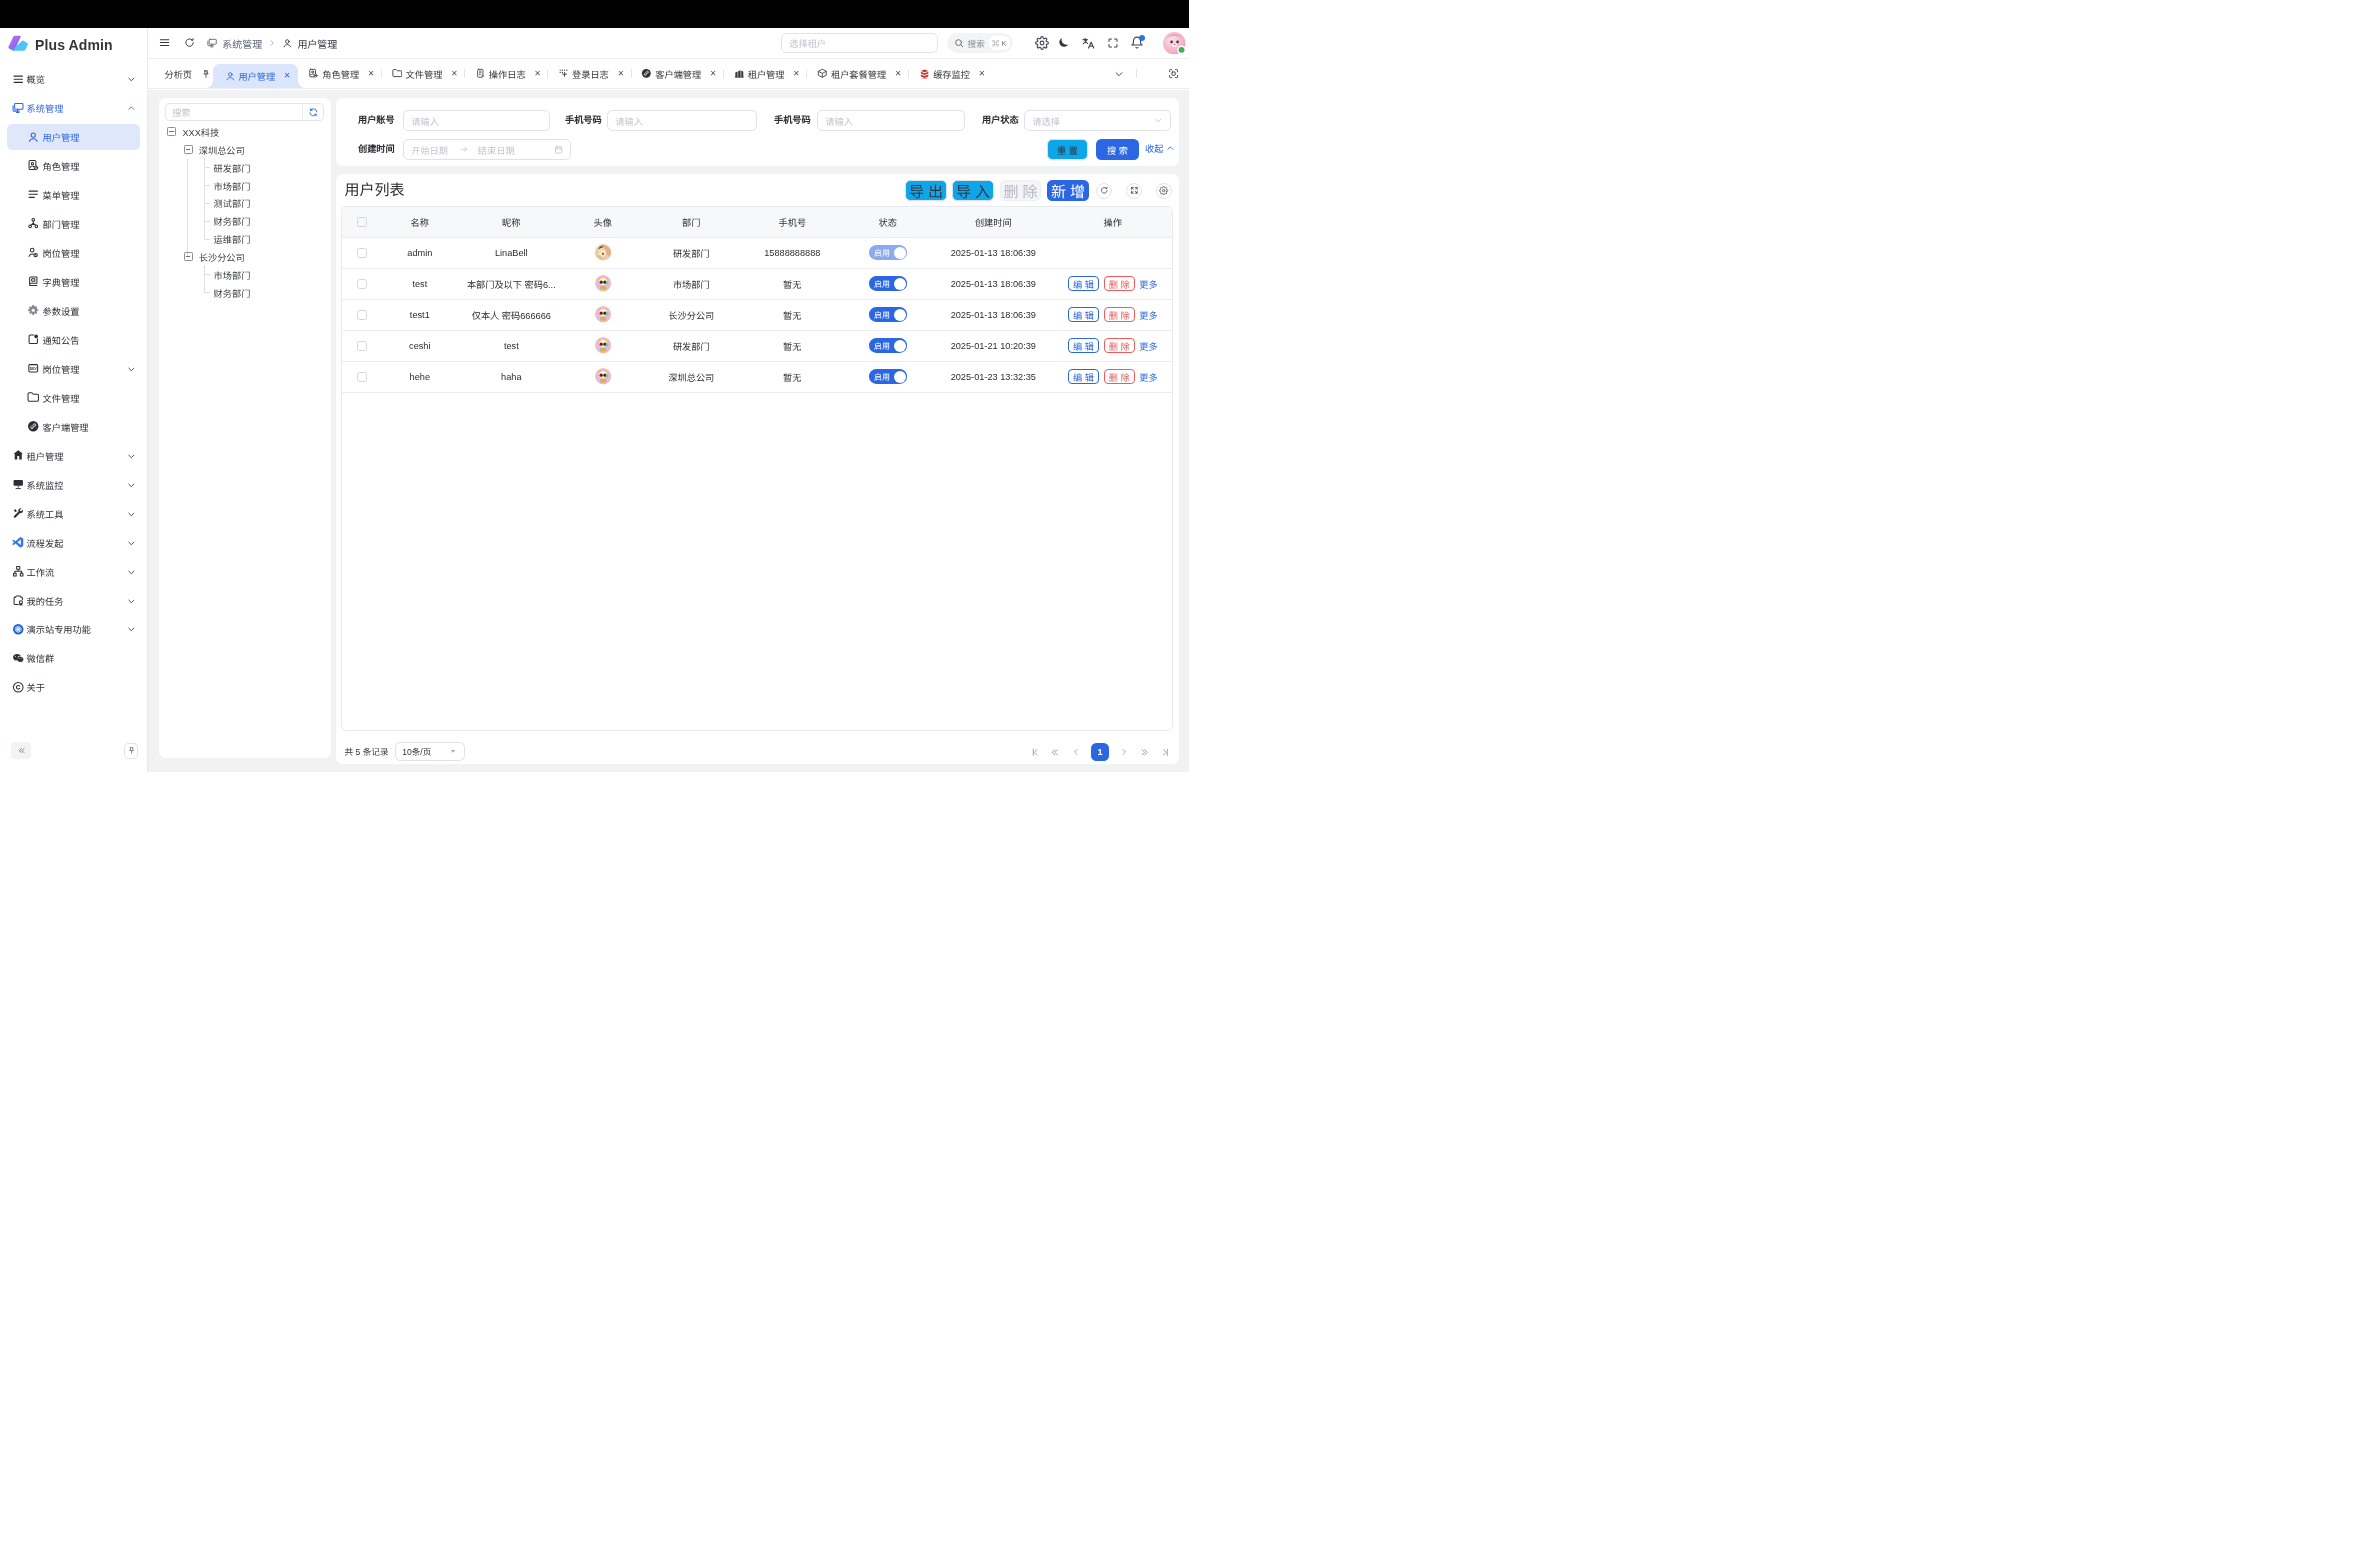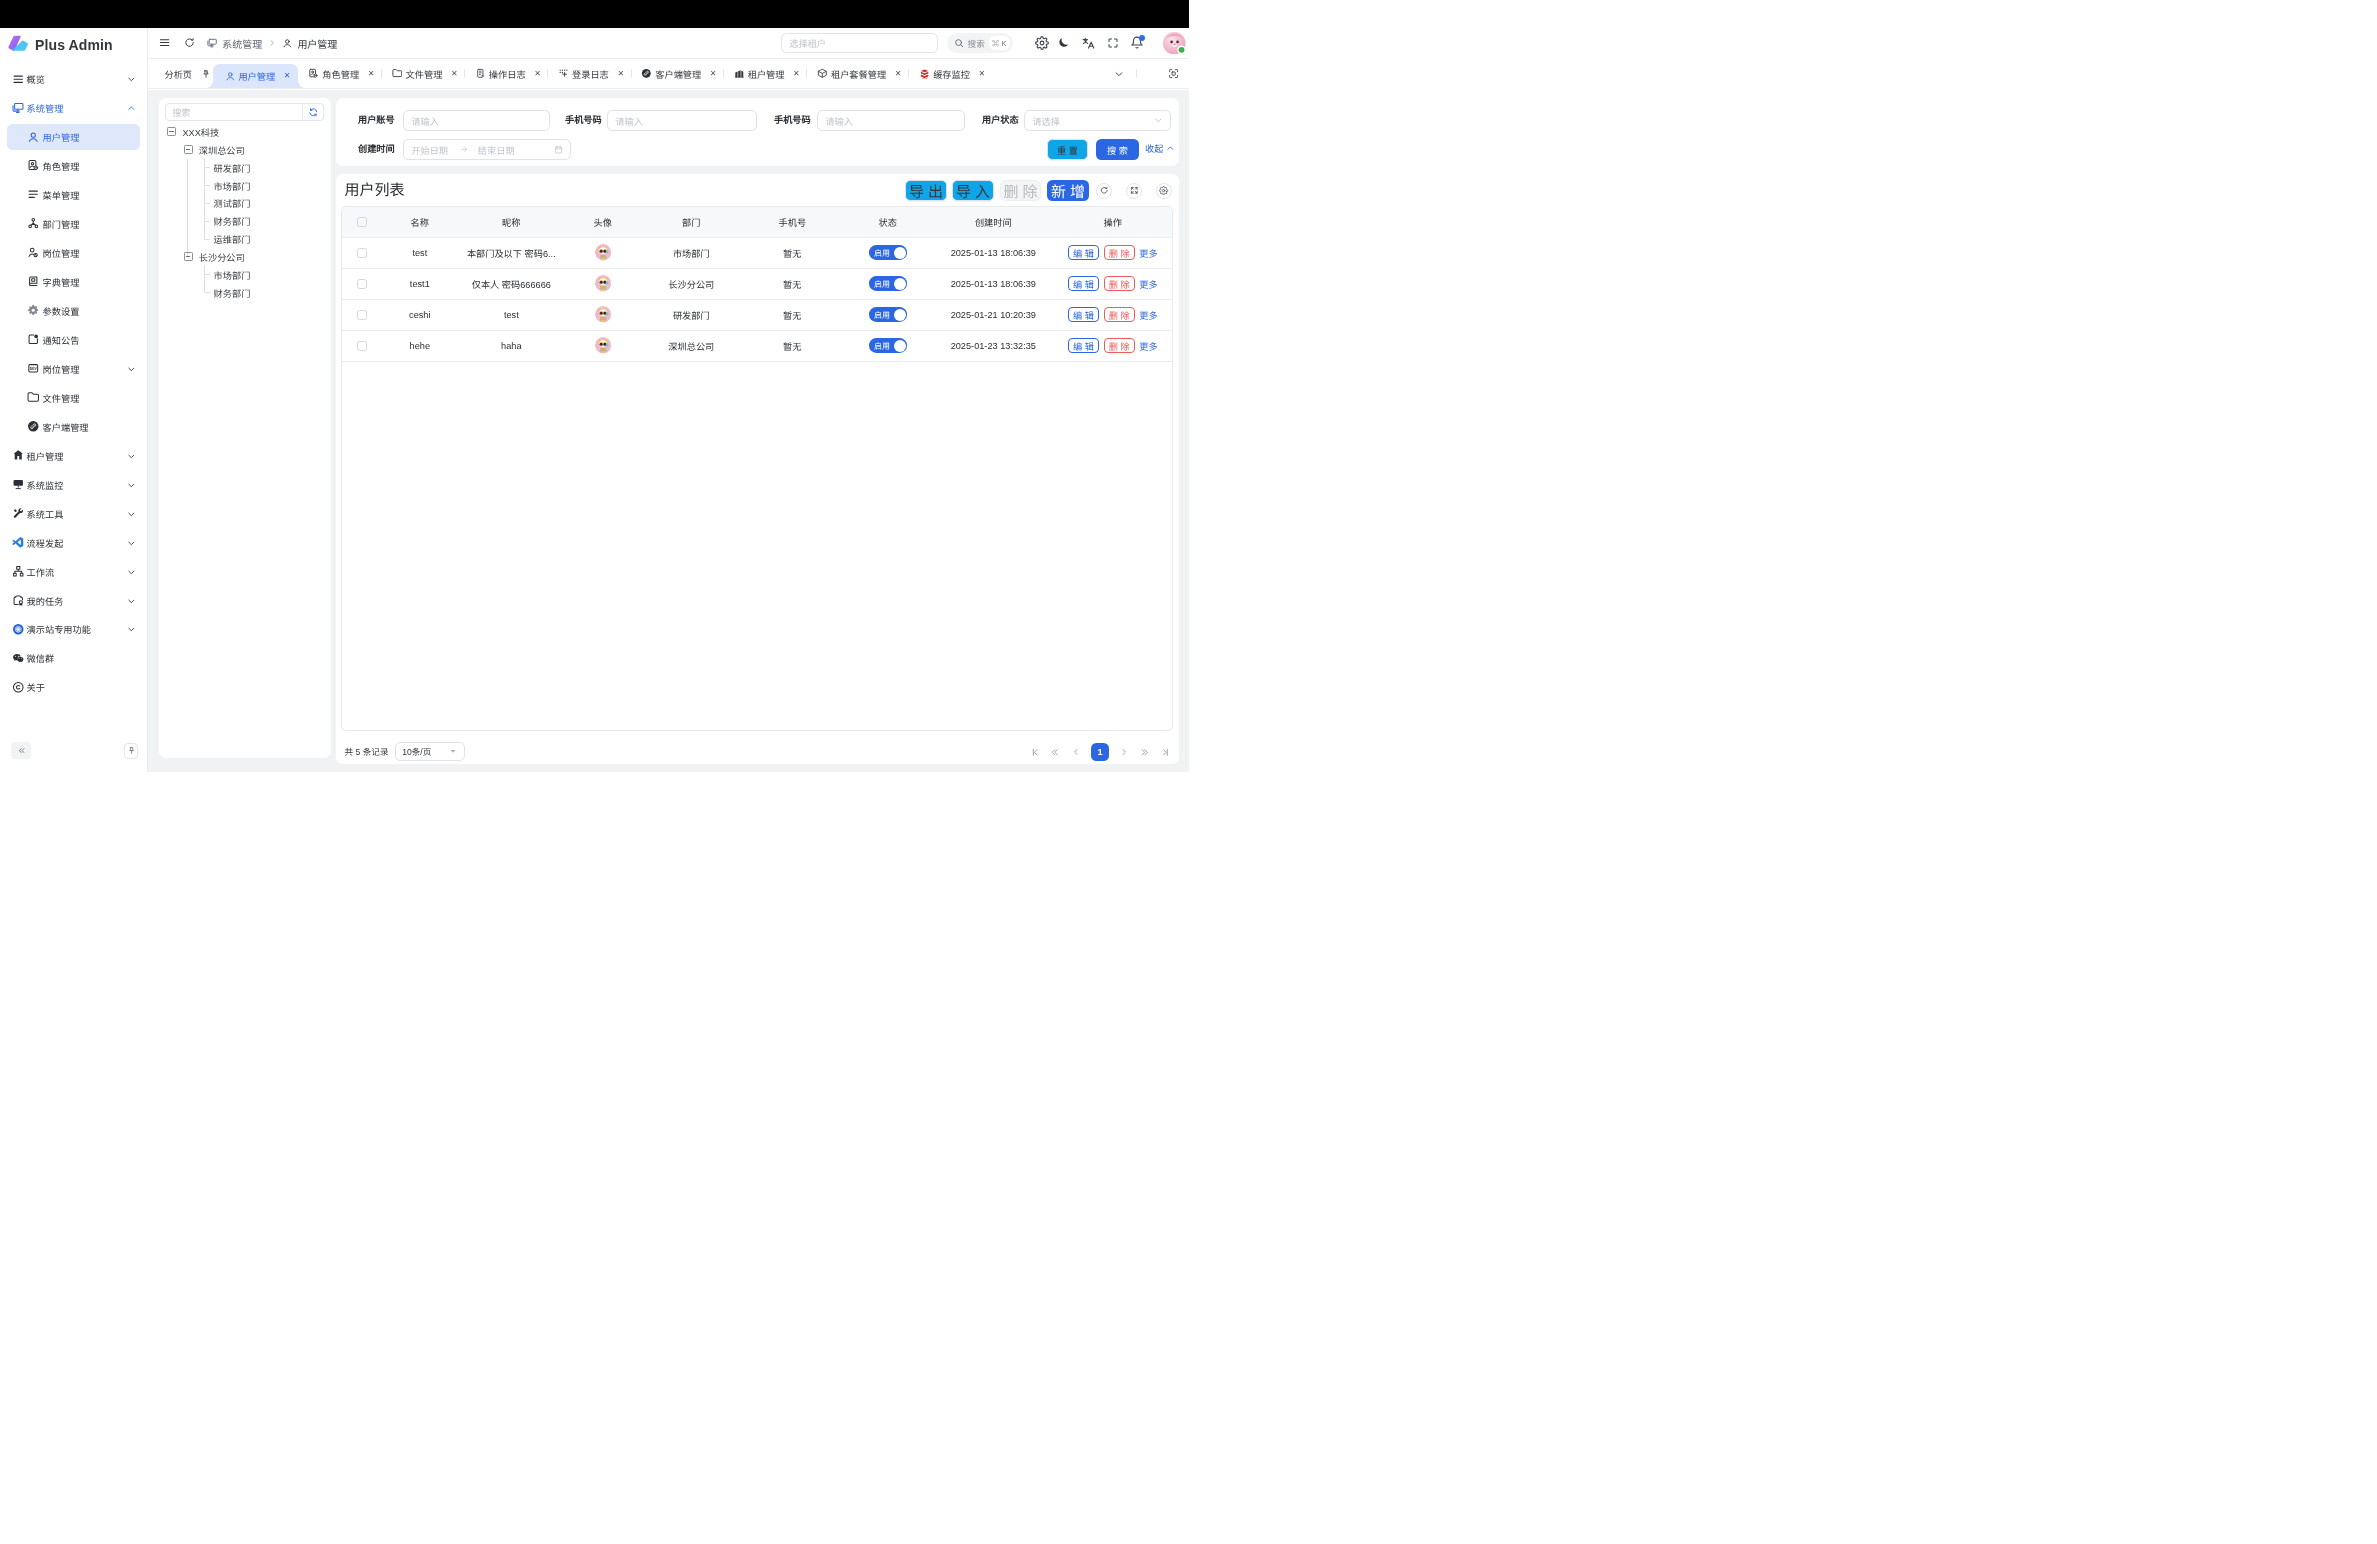--- a/index.html
+++ b/index.html
@@ -755,20 +755,44 @@
           <th>状态<span class="hsep"></span></th>
           <th>创建时间<span class="hsep"></span></th>
           <th>操作</th>
         </tr>
           </thead>
         <tbody>
           <tr>
             <td>
                 <span class="ck"></span>
               </td>
+              <td>admin</td>
+              <td>LinaBell</td>
+            <td>
+                <span class="avatar">
+                  <svg width="16.5" height="16.5" viewBox="0 0 25 25">
+                    <use href="#av1"></use>
+                  </svg>
+                </span>
+              </td>
+            <td>研发部门</td>
+              <td>15888888888</td>
+            <td>
+                <span class="sw off">
+                  <span class="t">启用</span>
+                  <span class="k"></span>
+                </span>
+              </td>
+            <td>2025-01-13 18:06:39</td>
+              <td></td>
+          </tr>
+          <tr>
+            <td>
+                <span class="ck"></span>
+              </td>
               <td>test</td>
               <td>本部门及以下 密码6...</td>
             <td>
                 <span class="avatar">
                   <svg width="16.5" height="16.5" viewBox="0 0 25 25">
                     <use href="#av2"></use>
                   </svg>
                 </span>
               </td>
             <td>市场部门</td>

